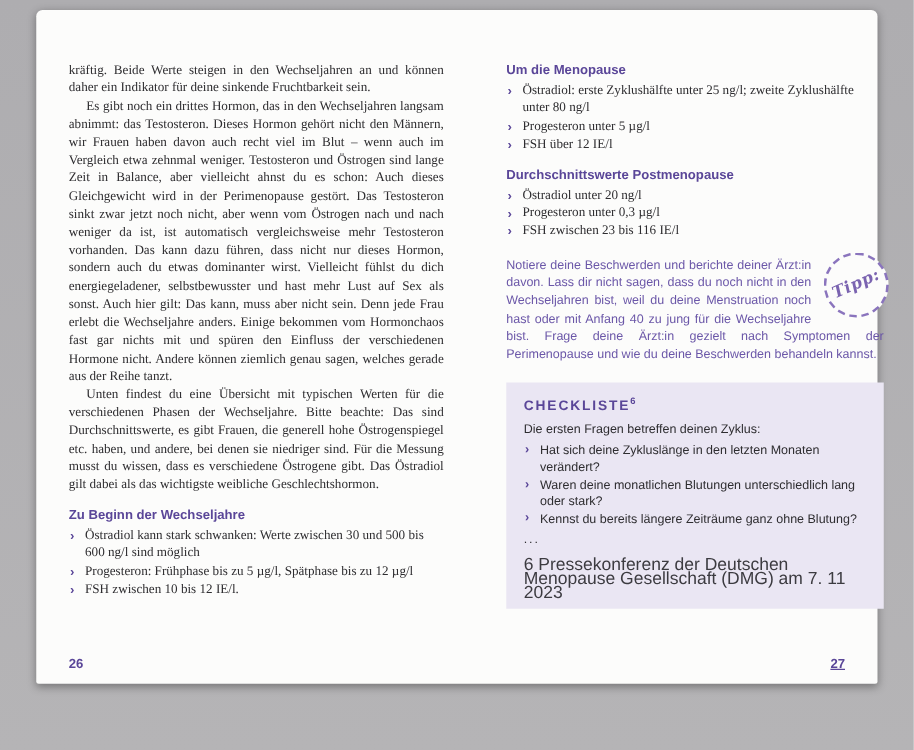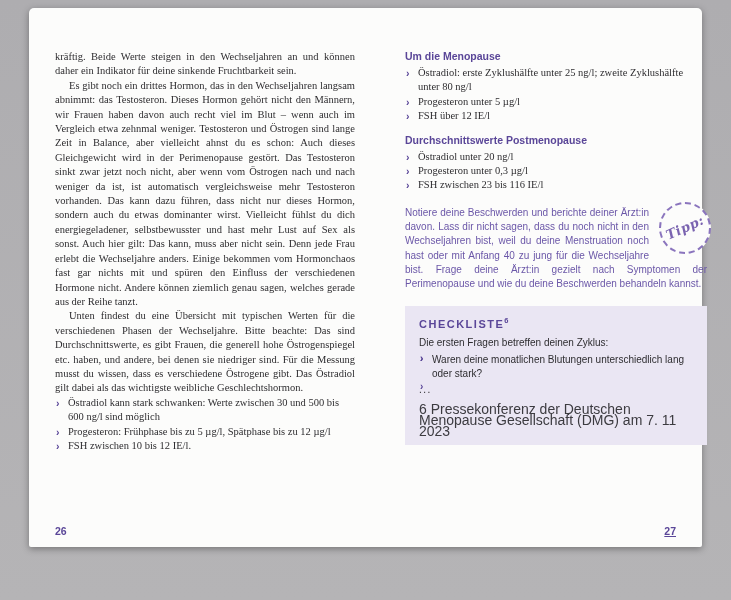--- a/index.html
+++ b/index.html
@@ -90,20 +90,21 @@
 <body>
 
 <div class="photo">
   <div class="spread">
 
     <div class="col col-l">
       <p class="body">kräftig. Beide Werte steigen in den Wechseljahren an und können daher ein Indikator für deine sinkende Fruchtbarkeit sein.</p>
       <p class="body indent">Es gibt noch ein drittes Hormon, das in den Wechseljahren langsam abnimmt: das Testosteron. Dieses Hormon gehört nicht den Männern, wir Frauen haben davon auch recht viel im Blut – wenn auch im Vergleich etwa zehnmal weniger. Testosteron und Östrogen sind lange Zeit in Balance, aber vielleicht ahnst du es schon: Auch dieses Gleichgewicht wird in der Perimenopause gestört. Das Testosteron sinkt zwar jetzt noch nicht, aber wenn vom Östrogen nach und nach weniger da ist, ist automatisch vergleichsweise mehr Testosteron vorhanden. Das kann dazu führen, dass nicht nur dieses Hormon, sondern auch du etwas dominanter wirst. Vielleicht fühlst du dich energiegeladener, selbstbewusster und hast mehr Lust auf Sex als sonst. Auch hier gilt: Das kann, muss aber nicht sein. Denn jede Frau erlebt die Wechseljahre anders. Einige bekommen vom Hormonchaos fast gar nichts mit und spüren den Einfluss der verschiedenen Hormone nicht. Andere können ziemlich genau sagen, welches gerade aus der Reihe tanzt.</p>
       <p class="body indent">Unten findest du eine Übersicht mit typischen Werten für die verschiedenen Phasen der Wechseljahre. Bitte beachte: Das sind Durchschnittswerte, es gibt Frauen, die generell hohe Östrogenspiegel etc. haben, und andere, bei denen sie niedriger sind. Für die Messung musst du wissen, dass es verschiedene Östrogene gibt. Das Östradiol gilt dabei als das wichtigste weibliche Geschlechtshormon.</p>
 
+      <h3 class="heading">Zu Beginn der Wechseljahre</h3>
       <ul class="bullets">
         <li>
           <span class="marker">›</span>
           <span>Östradiol kann stark schwanken: Werte zwischen 30 und 500 bis 600 ng/l sind möglich</span>
         </li>
         <li>
           <span class="marker">›</span>
           <span>Progesteron: Frühphase bis zu 5 µg/l, Spätphase bis zu 12 µg/l</span>
         </li>
         <li>
@@ -154,27 +155,29 @@
       </div>
 
       <div class="checklist-box">
         <div class="box-title">
           <span>CHECKLISTE</span><sup>6</sup>
         </div>
         <p class="box-text box-lead">Die ersten Fragen betreffen deinen Zyklus:</p>
         <ul class="box-bullets">
           <li>
             <span class="marker">›</span>
+            <span>Hat sich deine Zykluslänge in den letzten Monaten verändert?</span>
           </li>
           <li>
             <span class="marker">›</span>
             <span>Waren deine monatlichen Blutungen unterschiedlich lang oder stark?</span>
           </li>
           <li>
             <span class="marker">›</span>
+            <span>Kennst du bereits längere Zeiträume ganz ohne Blutung?</span>
           </li>
         </ul>
         <div class="ellipsis">...</div>
         <div class="footnote">6 Pressekonferenz der Deutschen Menopause Gesellschaft (DMG) am 7. 11 2023</div>
       </div>
     </div>
 
     <div class="pagenum pl">26</div>
     <div class="pagenum pr">27</div>
   </div>

